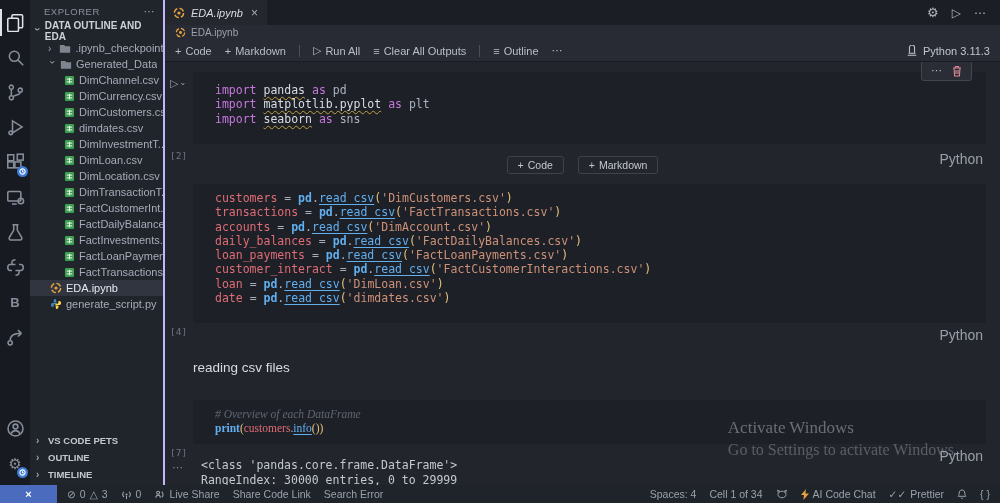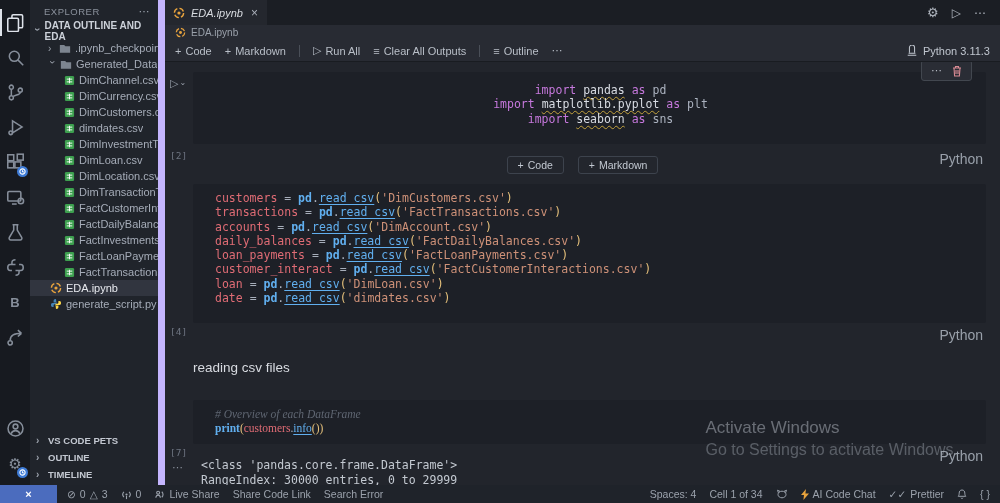--- a/index.html
+++ b/index.html
@@ -14,21 +14,21 @@
   .ab-item.active { color:#dfe3ea; }
   .ab-item.active::before { content:""; position:absolute; left:0; top:4px; bottom:4px; width:2px; background:#dfe3ea; }
   .ab-item svg { stroke:currentColor; fill:none; stroke-width:1.3; }
   .ab-spacer { flex:1; }
   .badge { position:absolute; right:2px; bottom:3px; width:11px; height:11px; border-radius:50%; background:#3e7bd6; display:flex; align-items:center; justify-content:center; }
   .badge svg { stroke:#fff; stroke-width:1.2; }
   .ab-letter { font-size:13px; font-weight:bold; }
   .ab-gear { font-size:15px; line-height:1; }
 
   
-  .sidebar { width:135px; background:#20242b; border-right:7px solid #c4b5fd; display:flex; flex-direction:column; color:#9da5b0; font-size:11px; }
+  .sidebar { width:135px; background:#20242b; border-right:2px solid #c4b5fd; display:flex; flex-direction:column; color:#9da5b0; font-size:11px; }
   .sb-header { height:22px; display:flex; align-items:center; padding:0 8px 0 14px; font-size:9.5px; letter-spacing:.5px; color:#8b929d; }
   .sb-header .more { margin-left:auto; font-size:11px; color:#9da5b0; }
   .sb-section { height:18px; display:flex; align-items:center; gap:3px; padding-left:4px; font-size:10px; font-weight:bold; color:#ccd1d9; }
   .tree { flex:0 0 auto; }
   .tree-row { height:16px; display:flex; align-items:center; gap:4px; padding-left:18px; white-space:nowrap; overflow:hidden; color:#a5acb8; }
   .tree-row.deep { padding-left:34px; }
   .tree-row.selected { background:#31353f; color:#e7e9ee; }
   .tree-row.sel2 { padding-left:20px; }
   .chev { font-size:10px; color:#9aa1ab; display:inline-block; width:8px; }
   .chev.open { transform:rotate(90deg); }
@@ -75,21 +75,21 @@
   .insertbar { position:absolute; left:0; right:0; display:flex; justify-content:center; gap:14px; }
   .insert-btn { background:#23262d; border:1px solid #3d434d; border-radius:3px; padding:2px 10px; font-size:10.5px; color:#c3c9d2; display:flex; gap:4px; align-items:center; }
 
   .md-cell { position:absolute; left:28px; font-size:13.5px; color:#d8dbe1; }
 
   .output { position:absolute; left:0; right:0; }
   .out-more { position:absolute; left:7px; top:3px; color:#8a919c; font-size:11px; }
   .out-text { margin-left:36px; font-family:"DejaVu Sans Mono", monospace; font-size:11.5px; color:#c3c9d1; }
   .out-text div { height:15px; line-height:15px; white-space:pre; }
 
-  .watermark { position:absolute; right:42px; top:356px; color:rgba(168,173,183,.55); }
+  .watermark { position:absolute; right:42px; top:356px; color:rgba(168,173,183,.55);font-family:Liberation Serif, serif; }
   .watermark .w1 { font-size:17px; }
   .watermark .w2 { font-size:16px; color:rgba(168,173,183,.42); margin-top:3px; }
 
   
   .statusbar { height:18px; background:#1f232a; display:flex; align-items:center; font-size:10.5px; color:#9ba2ac; flex:none; }
   .sb-remote { width:57px; height:100%; background:#4b6cbe; color:#fff; display:flex; align-items:center; justify-content:center; font-size:11px; font-weight:bold; }
   .sb-left { display:flex; align-items:center; gap:13px; padding-left:10px; }
   .sb-right { margin-left:auto; display:flex; align-items:center; gap:13px; padding-right:10px; }
   .sb-item { display:flex; align-items:center; gap:4px; white-space:nowrap; }
   .sb-item svg { stroke:#9ba2ac; fill:none; stroke-width:1.2; }
@@ -434,21 +434,21 @@
         </span>
       </div>
 
       <div class="nbbody">
 
         <div class="cellwrap" style="top:10px; height:92px;">
           <div class="gutter">
             <span class="play">▷</span>
               <span class="dd">⌄</span>
           </div>
-          <div class="codebox" style="height:72px; padding:11px 0 0 22px;text-align:center;">
+          <div class="codebox" style="height:72px; padding:11px 0 0 22px;">
               <div class="code-line"><span class="tk-kw">import</span><span class="tk-txt"> </span><span class="tk-mod">pandas</span><span class="tk-txt"> </span><span class="tk-kw">as</span><span class="tk-txt"> </span><span class="tk-txt">pd</span></div>
               <div class="code-line"><span class="tk-kw">import</span><span class="tk-txt"> </span><span class="tk-mod">matplotlib.pyplot</span><span class="tk-txt"> </span><span class="tk-kw">as</span><span class="tk-txt"> </span><span class="tk-txt">plt</span></div>
               <div class="code-line"><span class="tk-kw">import</span><span class="tk-txt"> </span><span class="tk-mod">seaborn</span><span class="tk-txt"> </span><span class="tk-kw">as</span><span class="tk-txt"> </span><span class="tk-txt">sns</span></div>
             </div>
           <div class="exec" style="top:78px;">[2]</div>
           <div class="lang" style="top:79px;">Python</div>
           <div class="celltools">
             <span>⋯</span>
             <span class="ic">
                 <svg width="10" height="12" viewBox="0 0 10 12" fill="none" stroke="#d98b94" stroke-width="1.1">

